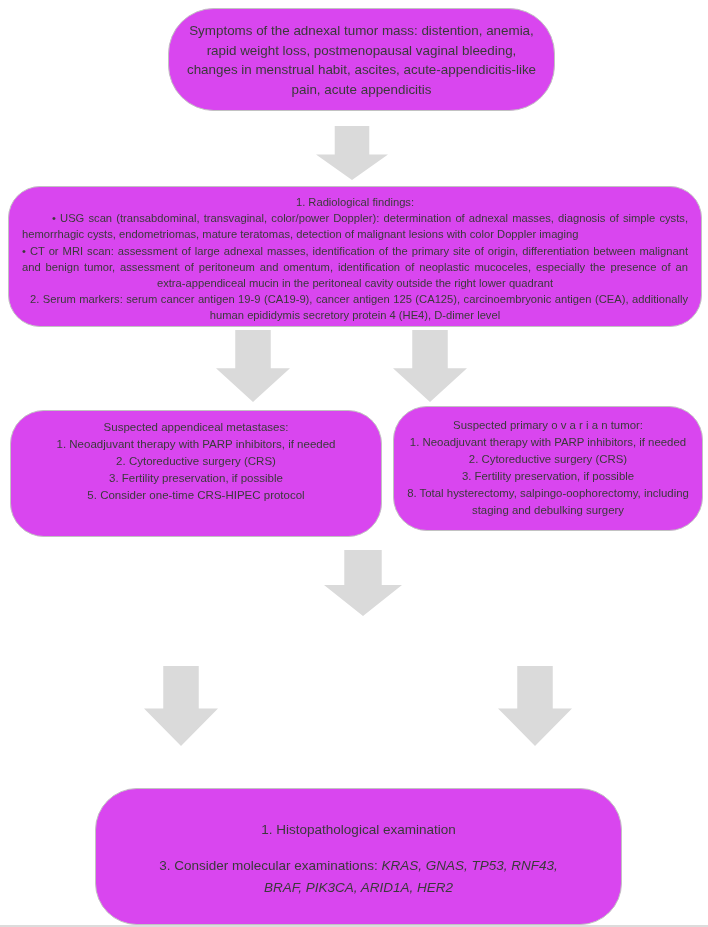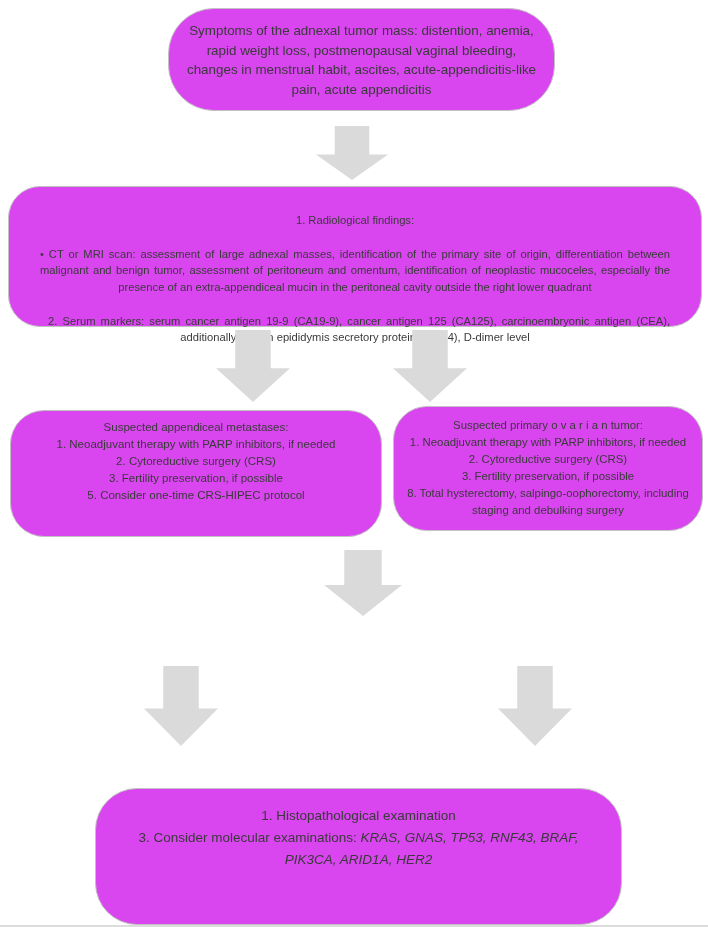--- a/index.html
+++ b/index.html
@@ -14,42 +14,42 @@
   
   .box-symptoms {
     left:168px; top:8px; width:387px; height:103px; border-radius:46px;
     padding:12px 17px; font-size:13.4px; line-height:19.5px; text-align:center;
   }
   
   .box-radiology {
     left:8px; top:186px; width:694px; height:141px; border-radius:32px;
     padding:7px 13px; font-size:11.2px; line-height:16.2px;
   }
-  .box-radiology p { margin:18px; }
+  .box-radiology p { margin:0; }
   .p-center { text-align:center; }
   .p-justify { text-align:justify; }
   .p-justify-center-last { text-align:justify; text-align-last:center; }
   .indent { text-indent:30px; }
   .indent-sm { text-indent:8px; }
   
   .box-appendiceal {
     left:10px; top:410px; width:372px; height:127px; border-radius:34px;
     padding:8px 12px; font-size:11.5px; line-height:17px; text-align:center;
   }
   .box-ovarian {
     left:393px; top:406px; width:310px; height:125px; border-radius:34px;
     padding:10px 9px; font-size:11.4px; line-height:17px; text-align:center;
   }
   .side-line { margin:0; }
   
   .box-histopathology {
     left:95px; top:788px; width:527px; height:137px; border-radius:42px;
     padding:16px 38px; font-size:13.5px; line-height:22px; text-align:center;
   }
-  .box-histopathology p { margin:0; }
+  .box-histopathology p { margin:14px; }
   .genes { font-style:italic; }
   
   .block-arrow {
     position:absolute; background:#dadada;
     clip-path:polygon(26% 0, 74% 0, 74% 53%, 100% 53%, 50% 100%, 0 53%, 26% 53%);
   }
   .arrow-1  { left:316px; top:126px; width:72px; height:54px; }
   .arrow-2l { left:216px; top:330px; width:74px; height:72px; }
   .arrow-2r { left:393px; top:330px; width:74px; height:72px; }
   .arrow-3  { left:324px; top:550px; width:78px; height:66px; }
@@ -65,20 +65,21 @@
 <div class="figure">
 
   <div class="bubble box-symptoms">
     <span>Symptoms of the adnexal tumor mass: distention, anemia, rapid weight loss, postmenopausal vaginal bleeding, changes in menstrual habit, ascites, acute-appendicitis-like pain, acute appendicitis</span>
   </div>
 
   <div class="block-arrow arrow-1"></div>
 
   <div class="bubble box-radiology">
     <p class="p-center">1. Radiological findings:</p>
+    <p class="p-justify indent">• USG scan (transabdominal, transvaginal, color/power Doppler): determination of adnexal masses, diagnosis of simple cysts, hemorrhagic cysts, endometriomas, mature teratomas, detection of malignant lesions with color Doppler imaging</p>
     <p class="p-justify-center-last">• CT or MRI scan: assessment of large adnexal masses, identification of the primary site of origin, differentiation between malignant and benign tumor, assessment of peritoneum and omentum, identification of neoplastic mucoceles, especially the presence of an extra-appendiceal mucin in the peritoneal cavity outside the right lower quadrant</p>
     <p class="p-justify-center-last indent-sm">2. Serum markers: serum cancer antigen 19-9 (CA19-9), cancer antigen 125 (CA125), carcinoembryonic antigen (CEA), additionally human epididymis secretory protein 4 (HE4), D-dimer level</p>
   </div>
 
   <div class="block-arrow arrow-2l"></div>
   <div class="block-arrow arrow-2r"></div>
 
   <div class="bubble box-appendiceal">
     <p class="side-line">Suspected appendiceal metastases:</p>
     <p class="side-line">1. Neoadjuvant therapy with PARP inhibitors, if needed</p>

